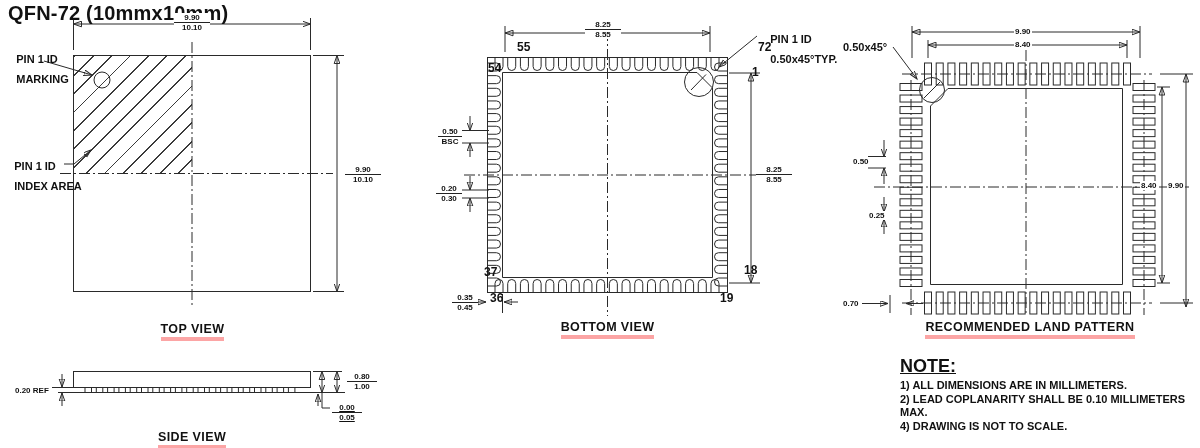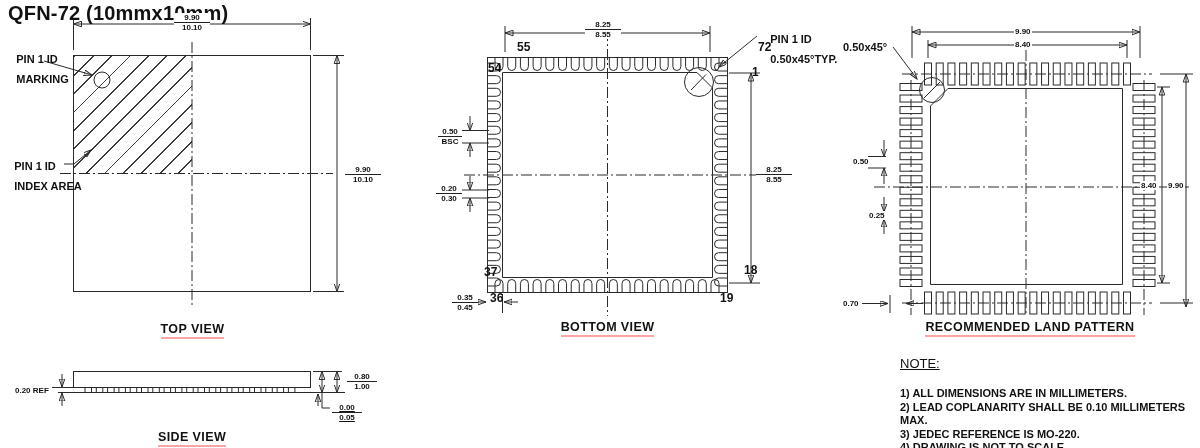--- a/index.html
+++ b/index.html
@@ -6,29 +6,29 @@
   #canvas{position:relative;width:1200px;height:448px;background:#fff;overflow:hidden;
           font-family:"Liberation Sans",sans-serif;color:#111;}
   #linework{position:absolute;left:0;top:0;}
   #linework path,#linework line,#linework rect,#linework circle,#linework polyline{
     stroke:#2a2a2a;fill:none;stroke-width:1;}
   .hatch{position:absolute;left:74px;top:56px;width:118px;height:117px;
          background:repeating-linear-gradient(135deg,#3a3a3a 0px,#3a3a3a 1.3px,transparent 1.3px,transparent 13px);}
   .lbl{position:absolute;white-space:pre;}
   .ttl{font-size:20px;font-weight:700;letter-spacing:0.2px;}
   .vt{position:absolute;font-size:12.5px;font-weight:700;text-align:center;}
-  .vt span{border-bottom:2px solid #fca5a5;padding-bottom:1px;letter-spacing:0.4px;}
+  .vt span{border-bottom:4px solid #fca5a5;padding-bottom:1px;letter-spacing:0.4px;}
   .co{position:absolute;font-size:11px;font-weight:700;line-height:10px;white-space:pre;}
   .pn{position:absolute;font-size:12px;font-weight:700;line-height:9px;padding-left:20px;}
   .dim{position:absolute;font-size:8px;font-weight:700;line-height:9px;background:#fff;padding:0 1px;}
   .frac{position:absolute;font-size:8px;font-weight:700;line-height:9px;text-align:center;background:#fff;}
   .frac .ft{display:block;border-bottom:1px solid #222;padding:0 2px;}
   .frac .fb{display:block;padding:0 2px;}
   .note{position:absolute;left:900px;top:356px;width:300px;}
-  .note .nh{font-size:13px;font-weight:400;text-decoration:underline;margin-bottom:16px;}
+  .note .nh{font-size:18px;font-weight:700;text-decoration:underline;margin-bottom:2px;}
   .note .ni{font-size:11px;font-weight:700;line-height:13.5px;}
 </style>
 </head>
 <body>
 
 <div id="canvas">
 
   <div class="hatch"></div>
 
   <svg id="linework" width="1200" height="448">
@@ -391,17 +391,16 @@
   <div class="dim" style="left:852px;top:211px;margin-left:16px;">0.25</div>
   <div class="dim" style="left:842px;top:299px;">0.70</div>
   <div class="dim" style="left:1140px;top:181px;">8.40</div>
   <div class="dim" style="left:1167px;top:181px;">9.90</div>
   <div class="vt" style="left:905px;top:320px;width:250px;"><span>RECOMMENDED LAND PATTERN</span></div>
 
   <div class="note">
     <div class="nh">NOTE:</div>
     <div class="ni">1) ALL DIMENSIONS ARE IN MILLIMETERS.</div>
     <div class="ni">2) LEAD COPLANARITY SHALL BE 0.10 MILLIMETERS MAX.</div>
-    <div class="ni">3) JEDEC REFERENCE IS MO-220.</div>
     <div class="ni">4) DRAWING IS NOT TO SCALE.</div>
   </div>
 
 </div>
 
 </body></html>

